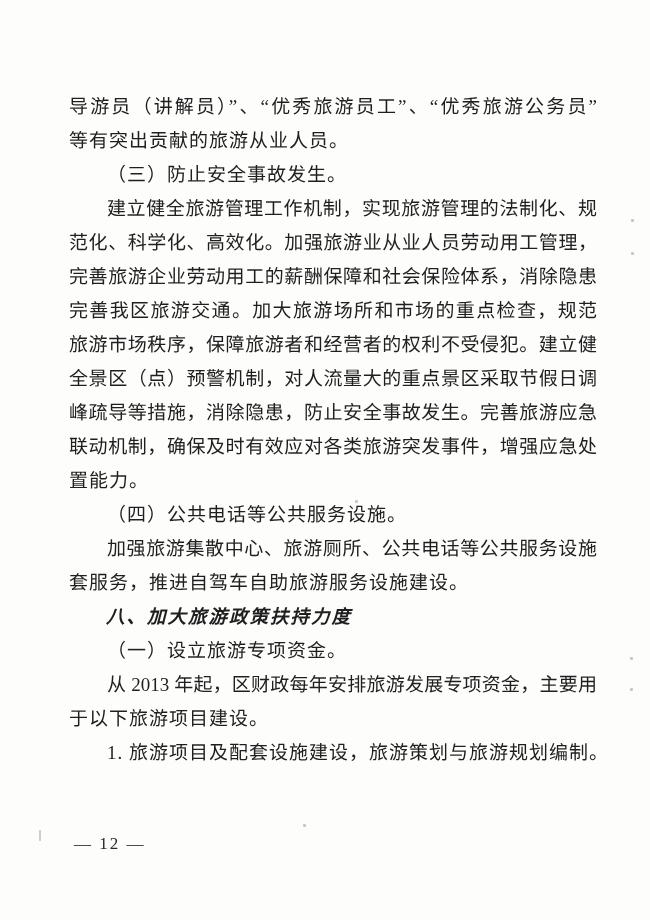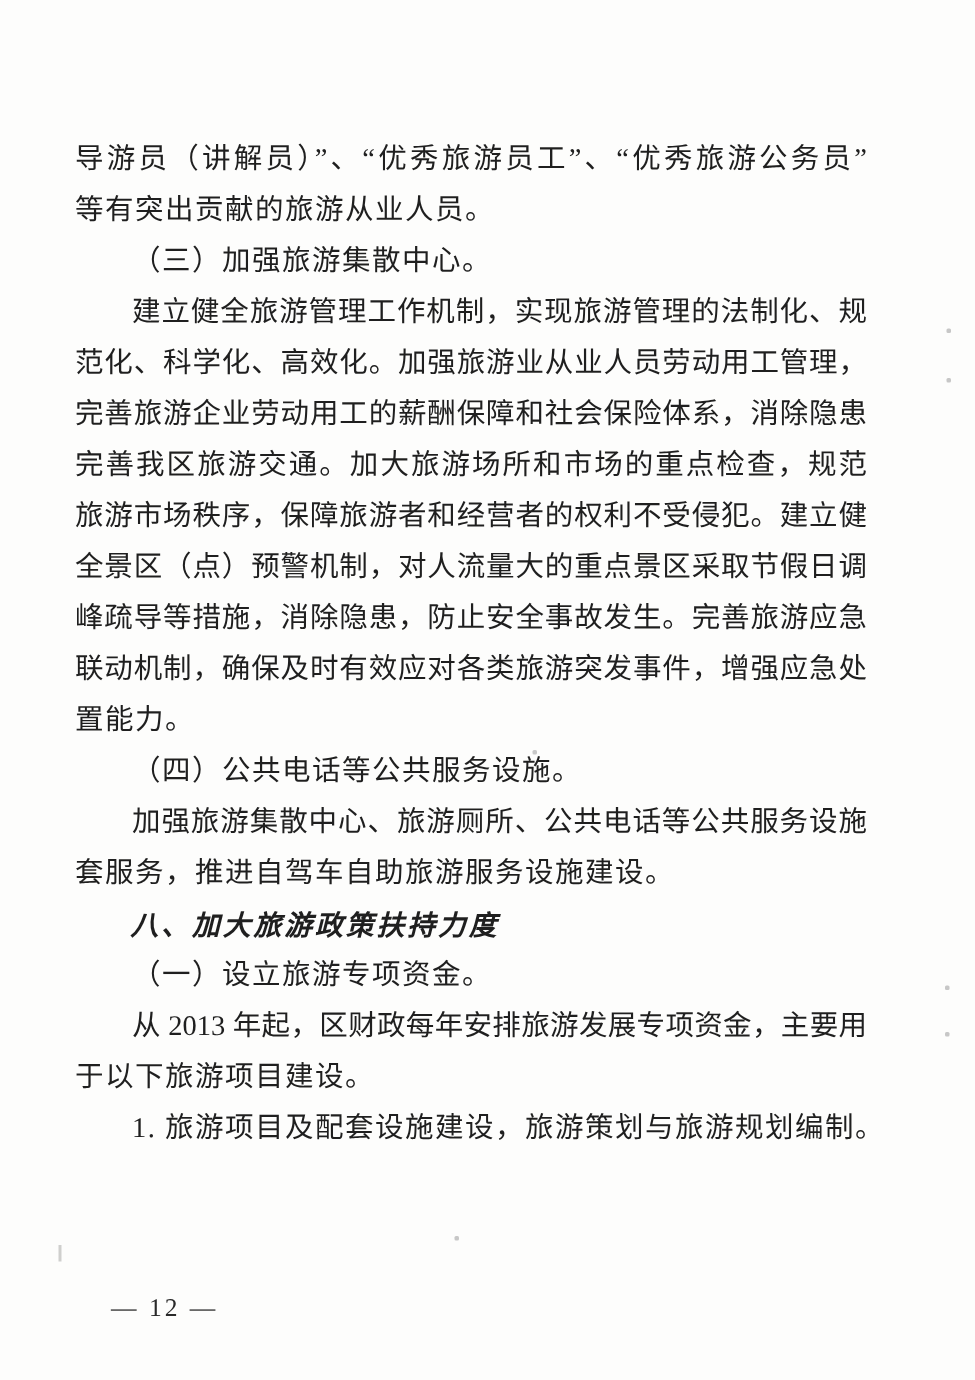--- a/index.html
+++ b/index.html
@@ -11,21 +11,21 @@
     position: relative;
     width: 650px;
     height: 920px;
     background: #fdfdfc;
     overflow: hidden;
     font-family: "Liberation Serif", "DejaVu Serif", serif;
     color: #1f1f1f;
   }
   .text-block {
     position: absolute;
-    left: 50px;
+    left: 69px;
     top: 90px;
     width: 528px;
   }
   .line {
     font-size: 19px;
     line-height: 34px;
     height: 34px;
     letter-spacing: 1px;
     white-space: nowrap;
     text-align: left;
@@ -42,21 +42,21 @@
   .line.bold {
     font-weight: bold;
     font-family: "Liberation Sans", "DejaVu Sans", sans-serif;
     font-size: 18.5px;
     letter-spacing: 2px;
     font-style: italic;
   }
   .footer {
     position: absolute;
     left: 74px;
-    top: 862px;
+    top: 834px;
     font-size: 17px;
     letter-spacing: 2px;
     color: #2a2a2a;
   }
   .scan-dot {
     position: absolute;
     width: 3px;
     height: 3px;
     border-radius: 1px;
     background: #9a9a9a;
@@ -73,21 +73,21 @@
 </style>
 </head>
 <body>
 
 <div class="page">
 
   <div class="text-block" id="lines-container">
 
   <div class="line fill">导游员（讲解员）”、“优秀旅游员工”、“优秀旅游公务员”</div>
       <div class="line">等有突出贡献的旅游从业人员。</div>
-      <div class="line indent">（三）加强旅游集散中心。</div>
+      <div class="line indent">（三）防止安全事故发生。</div>
       <div class="line indent fill">建立健全旅游管理工作机制，实现旅游管理的法制化、规</div>
       <div class="line fill">范化、科学化、高效化。加强旅游业从业人员劳动用工管理，</div>
       <div class="line fill">完善旅游企业劳动用工的薪酬保障和社会保险体系，消除隐患</div>
       <div class="line fill">完善我区旅游交通。加大旅游场所和市场的重点检查，规范</div>
       <div class="line fill">旅游市场秩序，保障旅游者和经营者的权利不受侵犯。建立健</div>
       <div class="line fill">全景区（点）预警机制，对人流量大的重点景区采取节假日调</div>
       <div class="line fill">峰疏导等措施，消除隐患，防止安全事故发生。完善旅游应急</div>
       <div class="line fill">联动机制，确保及时有效应对各类旅游突发事件，增强应急处</div>
       <div class="line">置能力。</div>
       <div class="line indent">（四）公共电话等公共服务设施。</div>

